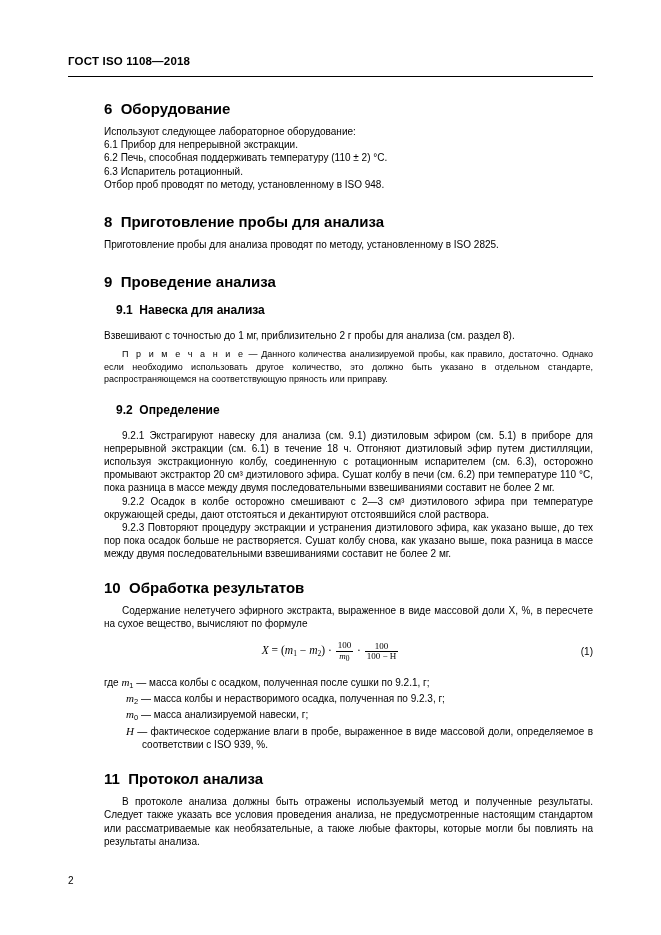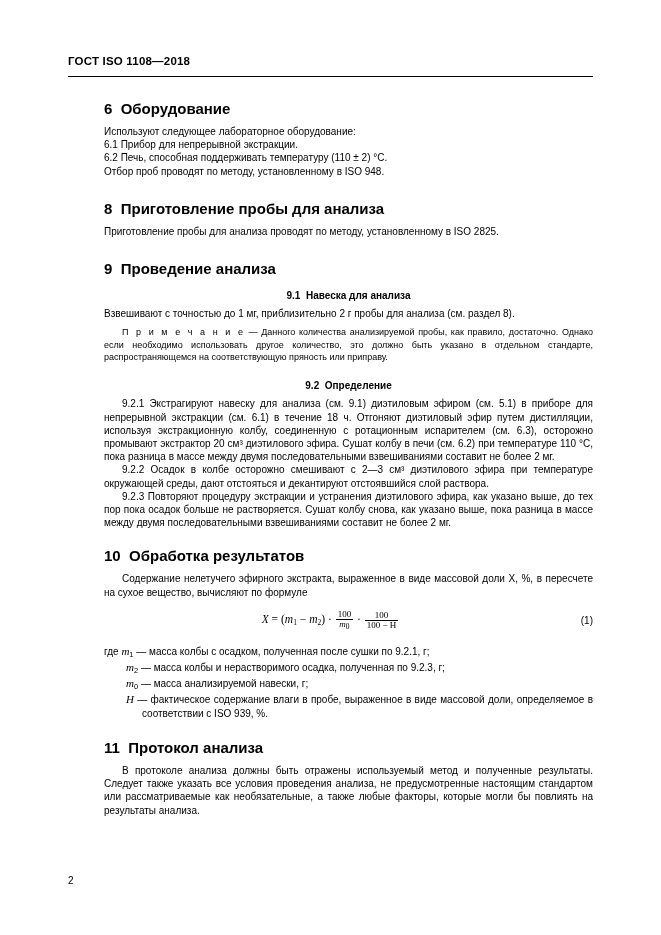--- a/index.html
+++ b/index.html
@@ -49,25 +49,24 @@
     font-weight: bold;
     margin: 0;
     padding: 0;
   }
   .clause-wrap {
     margin-top: 14px;
     margin-bottom: 8px;
     padding-left: 36px;
   }
   h3.subclause {
-    font-size: 10px;
+    font-size: 12px;
     font-weight: bold;
-    margin: 0;
-    padding: 0;
-    text-align: center;
+    margin: 12px;
+    padding: 0;
   }
   .subclause-wrap {
     margin-top: 13px;
     margin-bottom: 6px;
     padding-left: 36px;
   }
   p.body {
     font-size: 10px;
     line-height: 13.2px;
     margin: 0 0 0 0;
@@ -180,20 +179,21 @@
 
   <div class="content">
 
     <div class="clause-wrap">
       <h2 class="clause"><span>6</span>&nbsp;&nbsp;<span>Оборудование</span></h2>
     </div>
     <p class="body noindent">Используют следующее лабораторное оборудование:</p>
     <div class="list-lines">
       <div>6.1  Прибор для непрерывной экстракции.</div>
       <div>6.2  Печь, способная поддерживать температуру (110 ± 2) °С.</div>
+      <div>6.3  Испаритель ротационный.</div>
     </div>
 
     <p class="body noindent">Отбор проб проводят по методу, установленному в ISO 948.</p>
 
     <div class="clause-wrap" style="margin-top:22px;">
       <h2 class="clause"><span>8</span>&nbsp;&nbsp;<span>Приготовление пробы для анализа</span></h2>
     </div>
     <p class="body noindent">Приготовление пробы для анализа проводят по методу, установленному в ISO 2825.</p>
 
     <div class="clause-wrap" style="margin-top:22px;">

